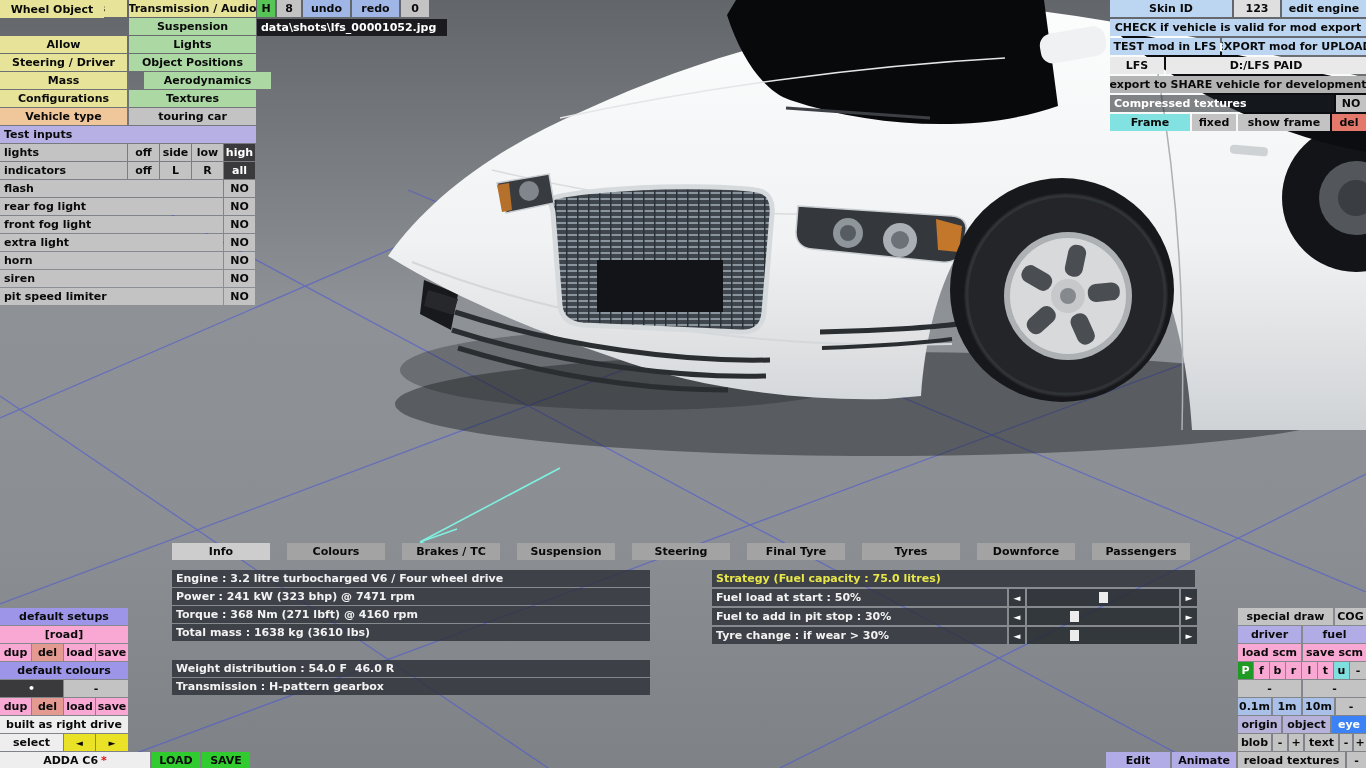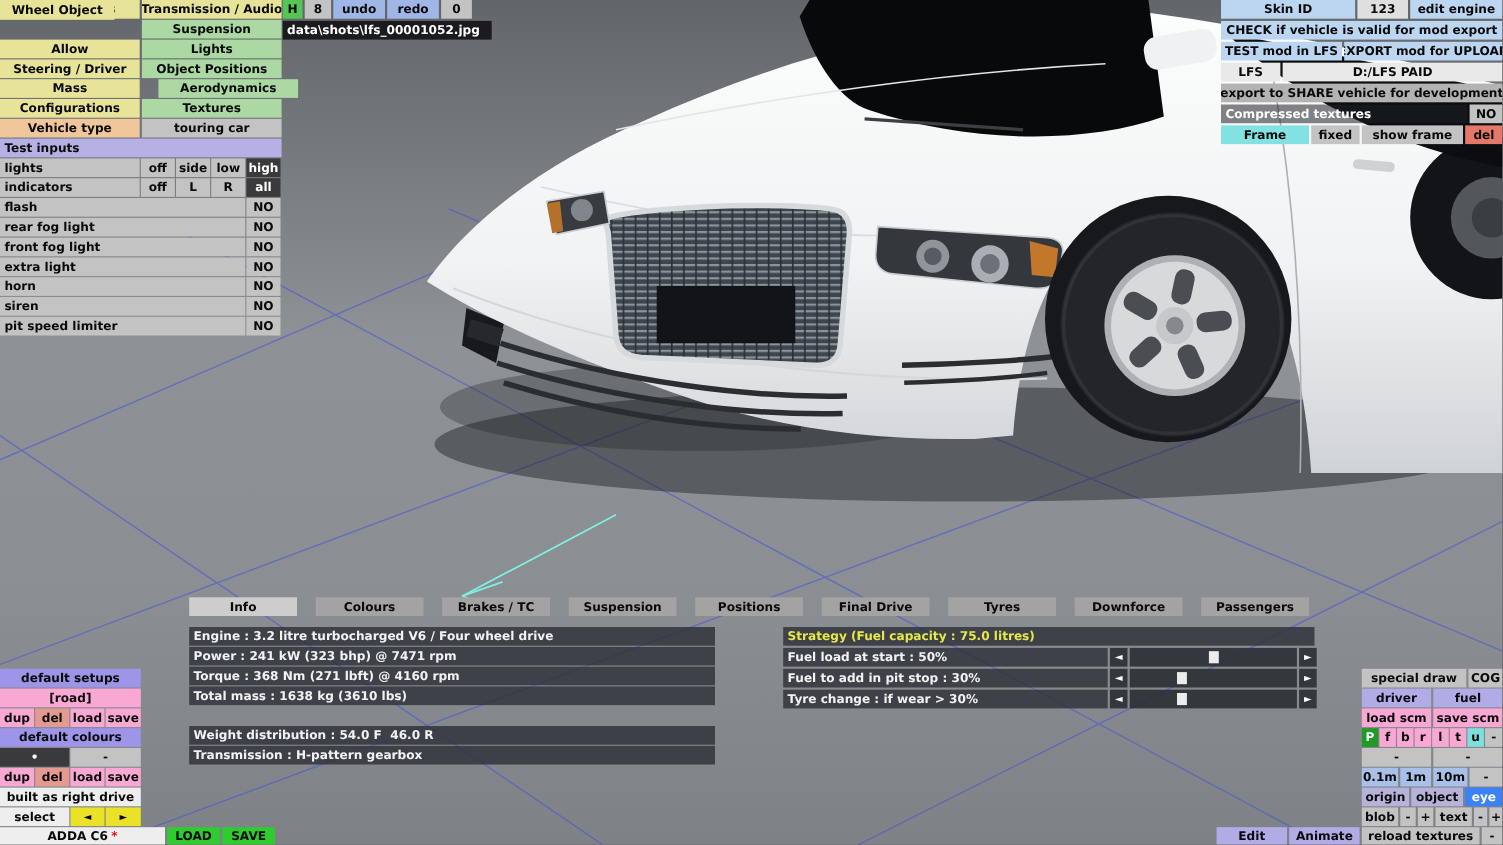--- a/index.html
+++ b/index.html
@@ -197,22 +197,22 @@
 <div class="b gy" style="left:1336px;top:95px;width:30px">NO</div>
 <div class="b cy" style="left:1110px;top:114px;width:80px">Frame</div>
 <div class="b gy" style="left:1192px;top:114px;width:44px">fixed</div>
 <div class="b gy" style="left:1238px;top:114px;width:92px">show frame</div>
 <div class="b rd" style="left:1332px;top:114px;width:34px">del</div>
 
 <div class="b tbsel" style="left:172px;top:543px;width:98px">Info</div>
 <div class="b tb" style="left:287px;top:543px;width:98px">Colours</div>
 <div class="b tb" style="left:402px;top:543px;width:98px">Brakes / TC</div>
 <div class="b tb" style="left:517px;top:543px;width:98px">Suspension</div>
-<div class="b tb" style="left:632px;top:543px;width:98px">Positions</div>
-<div class="b tb" style="left:747px;top:543px;width:98px">Final Drive</div>
+<div class="b tb" style="left:632px;top:543px;width:98px">Steering</div>
+<div class="b tb" style="left:747px;top:543px;width:98px">Final Tyre</div>
 <div class="b tb" style="left:862px;top:543px;width:98px">Tyres</div>
 <div class="b tb" style="left:977px;top:543px;width:98px">Downforce</div>
 <div class="b tb" style="left:1092px;top:543px;width:98px">Passengers</div>
 
 <div class="b dr la" style="left:172px;top:570px;width:478px">Engine : 3.2 litre turbocharged V6 / Four wheel drive</div>
 <div class="b dr la" style="left:172px;top:588px;width:478px">Power : 241 kW (323 bhp) @ 7471 rpm</div>
 <div class="b dr la" style="left:172px;top:606px;width:478px">Torque : 368 Nm (271 lbft) @ 4160 rpm</div>
 <div class="b dr la" style="left:172px;top:624px;width:478px">Total mass : 1638 kg (3610 lbs)</div>
 <div class="b dr la" style="left:172px;top:660px;width:478px">Weight distribution : 54.0 F  46.0 R</div>
 <div class="b dr la" style="left:172px;top:678px;width:478px">Transmission : H-pattern gearbox</div>

